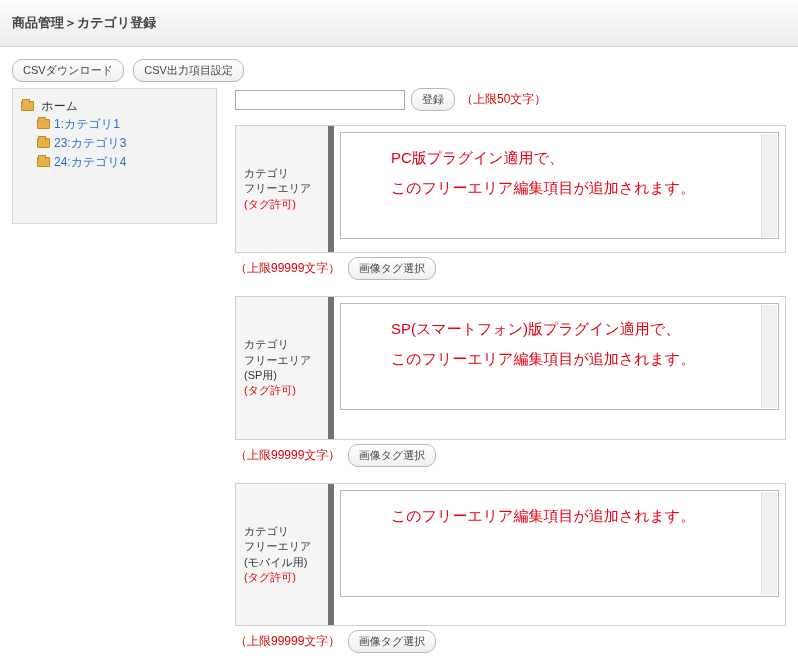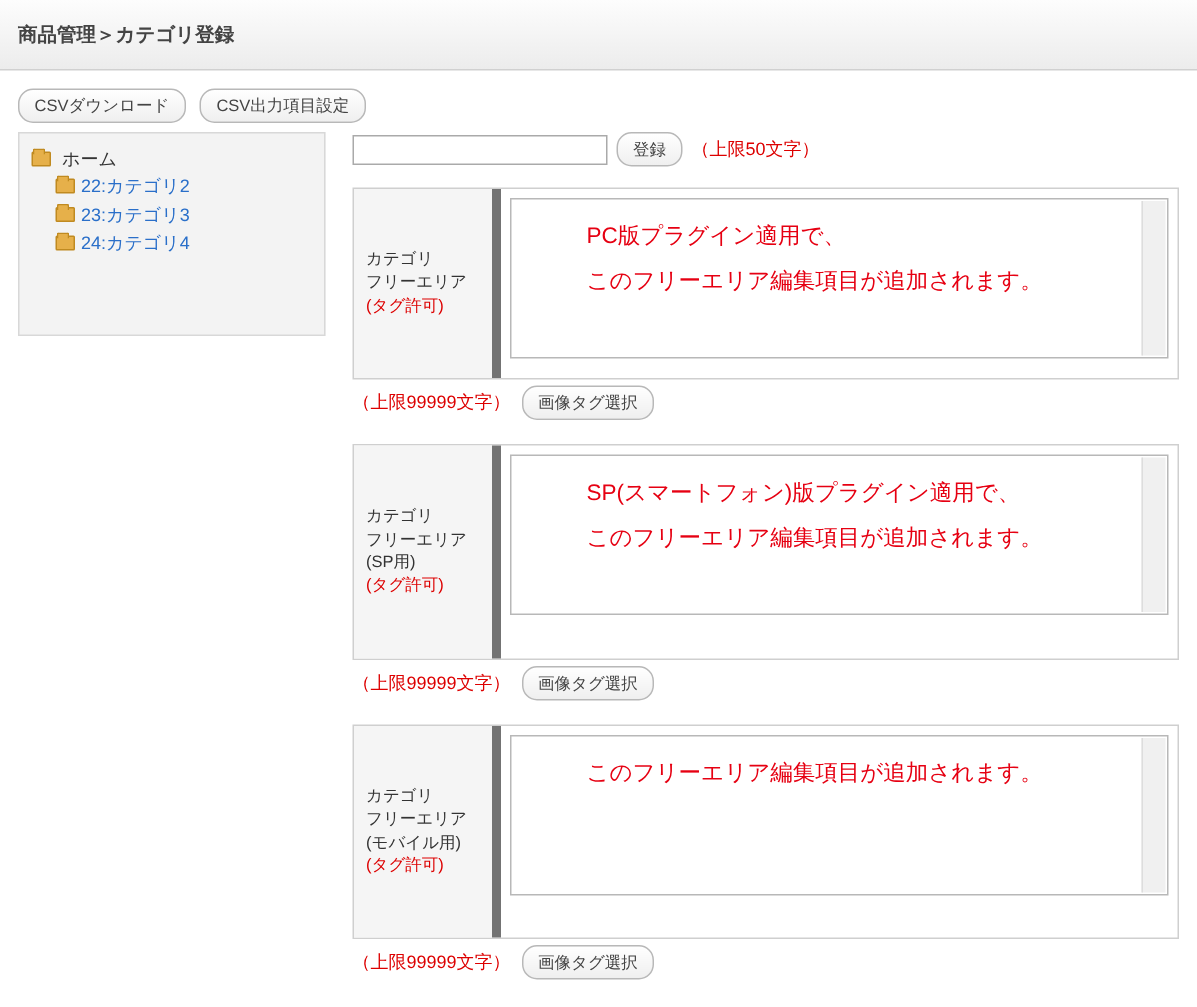--- a/index.html
+++ b/index.html
@@ -142,21 +142,21 @@
     <button class="btn">CSV出力項目設定</button>
   </div>
 
   <div class="layout">
     <div class="sidebar">
       <ul class="tree-root">
         <li class="tree-item">
           <span class="folder-icon"></span>
           <a class="tree-link">ホーム</a>
           <ul class="tree-children">
-            <li class="tree-item"><span class="folder-icon"></span><a class="tree-link">22:カテゴリ2</a></li>
+            <li class="tree-item"><span class="folder-icon"></span><a class="tree-link">1:カテゴリ1</a></li>
             <li class="tree-item"><span class="folder-icon"></span><a class="tree-link">23:カテゴリ3</a></li>
             <li class="tree-item"><span class="folder-icon"></span><a class="tree-link">24:カテゴリ4</a></li>
           </ul>
         </li>
       </ul>
     </div>
 
     <div class="main">
 
       <div class="reg-row">

